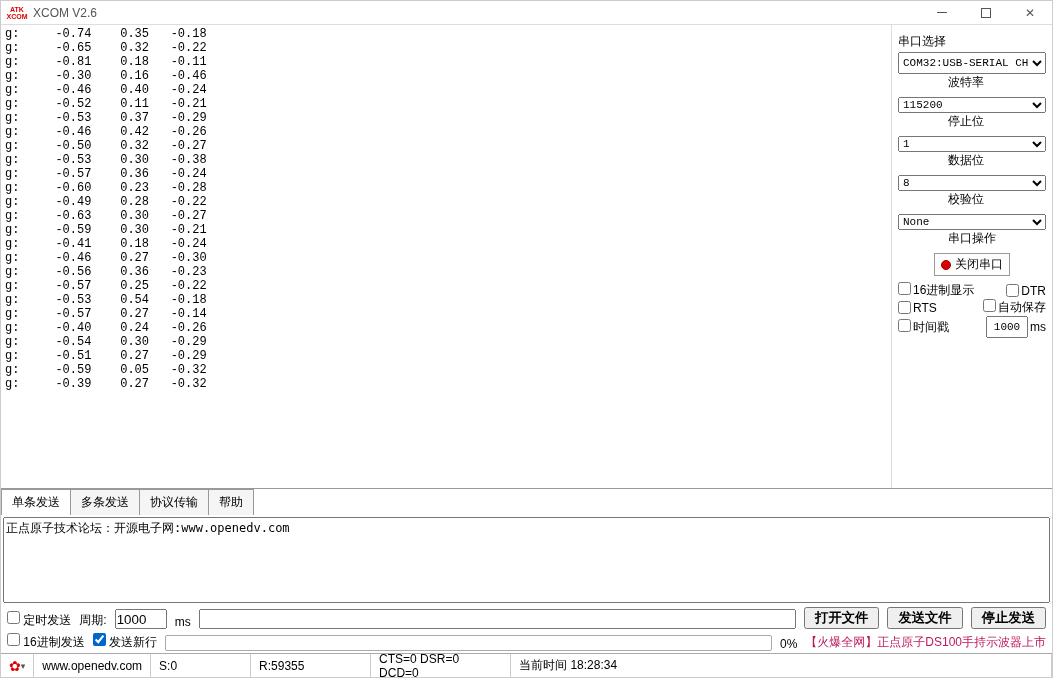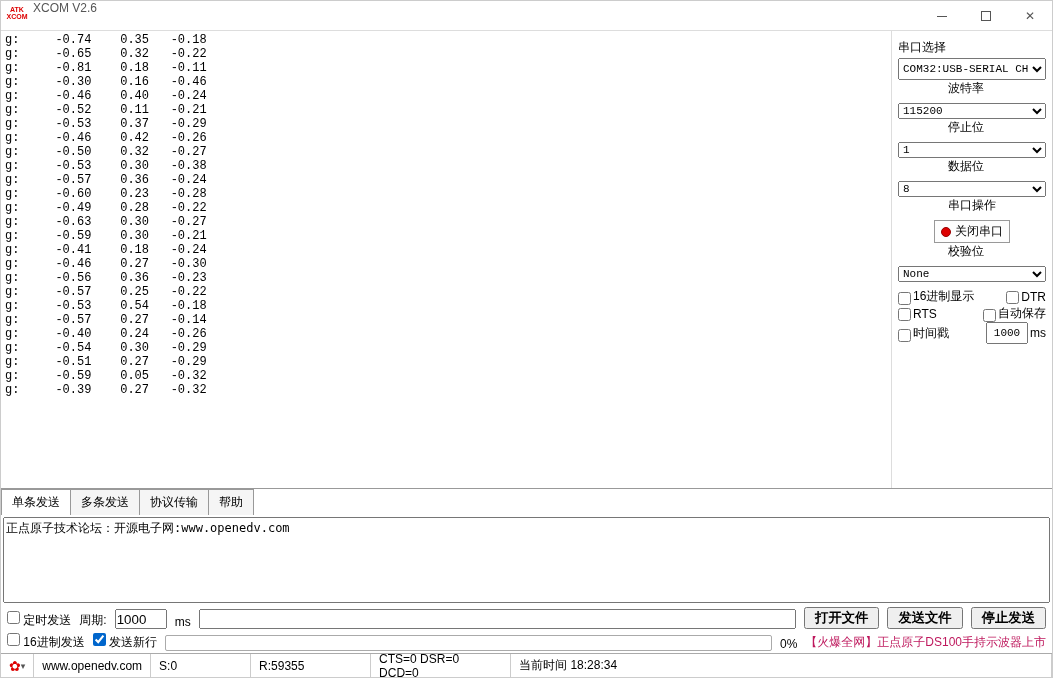--- a/index.html
+++ b/index.html
@@ -1,34 +1,34 @@
 <!DOCTYPE html>
 <html><head>
 <meta charset="utf-8">
 <style>
 * { box-sizing: border-box; margin: 0; padding: 0; }
 body { font-family: "Microsoft YaHei", "SimSun", sans-serif; font-size: 12px; background: #fff; width: 1053px; height: 678px; display: flex; flex-direction: column; border: 1px solid #ccc; }
-.titlebar { height: 30px; display: flex; align-items: flex-start; background: #fff; border-bottom: 1px solid #ddd; }
+.titlebar { height: 24px; display: flex; align-items: center; background: #fff; border-bottom: 1px solid #ddd; }
 .titlebar .logo { width: 24px; height: 24px; margin: 0 4px; display: flex; flex-direction: column; align-items: center; justify-content: center; font-size: 7px; font-weight: bold; color: #d00; line-height: 1; }
 .titlebar .title { flex: 0 0 auto; color: #555; font-size: 12px; }
 .titlebar .spacer { flex: 1; }
 .win-btn { width: 44px; height: 30px; display: flex; align-items: center; justify-content: center; color: #555; cursor: default; }
 .content { flex: 1; display: flex; overflow: hidden; }
 .terminal { flex: 1; font-family: "Courier New", monospace; font-size: 12px; padding: 2px 4px; overflow: auto; white-space: pre; border-right: 1px solid #ddd; }
 .terminal .row { line-height: 14px; }
 .sidebar { width: 160px; padding: 6px; display: flex; flex-direction: column; gap: 0; }
 .sidebar .section-label { font-size: 12px; margin: 2px 0; }
 .sidebar select, .sidebar input[type=text] { width: 100%; font-size: 11px; height: 22px; font-family: "Courier New", monospace; }
 .sidebar .row2 { display: flex; align-items: center; gap: 6px; flex-direction: column; }
 .sidebar .row2 > :first-child { width: 48px; font-size: 12px; }
 .sidebar button { height: 22px; font-size: 12px; }
 .sidebar .btn-row { display: flex; gap: 4px; }
 .sidebar .btn-row button { flex: 1; }
 .sidebar .chk-row { display: flex; align-items: center; gap: 2px; }
-.chk-row label { display: flex; align-items: flex-end; gap: 2px; }
+.chk-row label { display: flex; align-items: flex-start; gap: 2px; }
 .op-btn { display: flex; align-items: center; justify-content: center; gap: 4px; padding: 2px 6px; border: 1px solid #999; background: #fdfdfd; }
 .red-dot { width: 10px; height: 10px; border-radius: 50%; background: #d00; border: 1px solid #900; }
 .tabs-area { border-top: 1px solid #999; display: flex; flex-direction: column; }
 .tabs { display: flex; }
 .tab { padding: 4px 10px; border: 1px solid #999; border-bottom: none; background: #f5f5f5; cursor: default; margin-right: -1px; }
 .tab.active { background: #fff; text-align: center; }
 .sendbox { display: flex; gap: 6px; padding: 2px; }
 .sendbox textarea { flex: 1; height: 86px; resize: none; font-family: "SimSun", monospace; font-size: 12px; padding: 2px; }
 .sendbox .send-col { width: 72px; display: flex; flex-direction: column; gap: 6px; justify-content: space-around;}
 .sendbox .send-col button { height: 24px; }
@@ -80,29 +80,29 @@
     </div>
     <div class="row2">
       <span>停止位</span>
       <select style="flex:1"><option>1</option></select>
     </div>
     <div class="row2">
       <span>数据位</span>
       <select style="flex:1"><option>8</option></select>
     </div>
     <div class="row2">
+      <span>校验位</span>
+      <select style="flex:1"><option>None</option></select>
+    </div>
+    <div class="row2">
       <span>串口操作</span>
       <button class="op-btn" style="flex:1">
         <span class="red-dot"></span>
         <span>关闭串口</span>
       </button>
-    </div>
-    <div class="row2">
-      <span>校验位</span>
-      <select style="flex:1"><option>None</option></select>
     </div>
 
     <div style="height:6px"></div>
     <div class="chk-row">
       <label>
           <input type="checkbox" style="">
           <span>16进制显示</span>
         </label>
       <label style="margin-left:auto">
           <input type="checkbox" style="">

